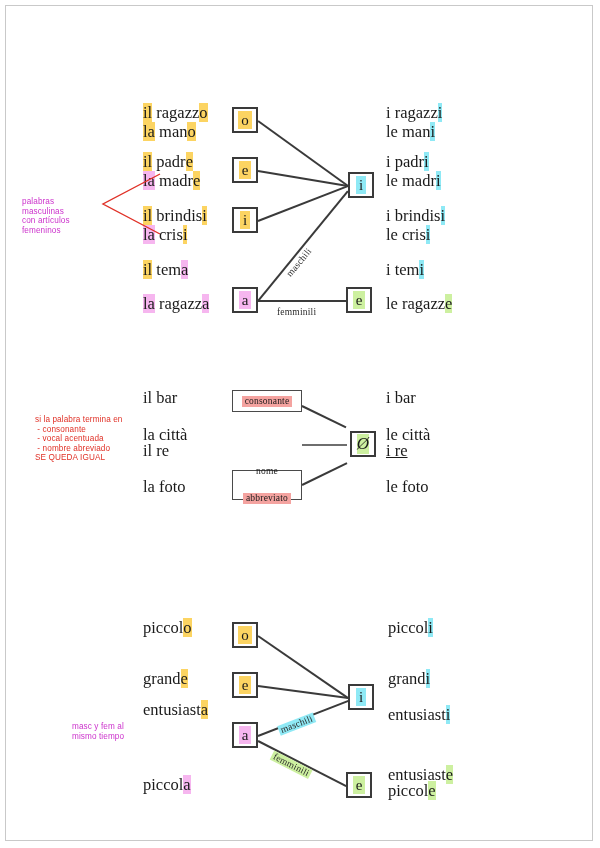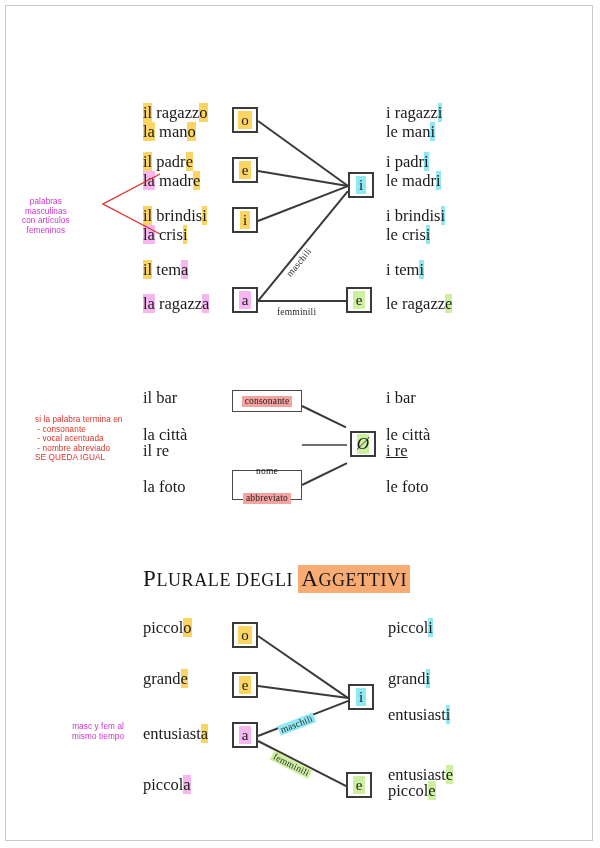--- a/index.html
+++ b/index.html
@@ -120,21 +120,21 @@
 
   
   .note {
     position: absolute;
     font-family: "Liberation Sans", sans-serif;
     font-size: 8.2px;
     line-height: 9.6px;
     white-space: pre;
     letter-spacing: 0.1px;
   }
-  .note-magenta { color: #cc33cc; text-align: center; }
+  .note-magenta { color: #cc33cc; }
   .note-red { color: #e03127; }
 
   
   .bracket {
     position: absolute;
     z-index: 2;
   }
 </style>
 </head>
 <body>
@@ -235,27 +235,24 @@
   <div class="box box-empty" style="left:350px; top:431px;">
       <span class="g">Ø</span>
     </div>
 
   <div class="note note-red" style="left:35px; top:415px;">si la palabra termina en
  - consonante
  - vocal acentuada
  - nombre abreviado
 SE QUEDA IGUAL</div>
 
-  <div class="title" style="left:143px; top:566px;">
-    <span class="cap">P</span><span class="sc">LURALE DEGLI </span><span class="hl o"><span class="cap">A</span><span class="sc">GGETTIVI</span></span>
-  </div>
 
   <div class="word" style="left:143px; top:618px;"><span>piccol</span><span class="y">o</span></div>
   <div class="word" style="left:143px; top:669px;"><span>grand</span><span class="y">e</span></div>
-  <div class="word" style="left:143px; top:724px;text-align:right;"><span>entusiast</span><span class="y">a</span></div>
+  <div class="word" style="left:143px; top:700px;text-align:right;"><span>entusiast</span><span class="y">a</span></div>
   <div class="word" style="left:143px; top:775px;"><span>piccol</span><span class="p">a</span></div>
 
   <div class="word" style="left:388px; top:618px;"><span>piccol</span><span class="c">i</span></div>
   <div class="word" style="left:388px; top:669px;"><span>grand</span><span class="c">i</span></div>
   <div class="word" style="left:388px; top:705px;"><span>entusiast</span><span class="c">i</span></div>
   <div class="word" style="left:388px; top:765px;"><span>entusiast</span><span class="g">e</span></div>
   <div class="word" style="left:388px; top:781px;"><span>piccol</span><span class="g">e</span></div>
 
   <div class="line" style="left:258px; top:635px; width:109px; height:2.2px; transform:rotate(34.6deg);"></div>
 

